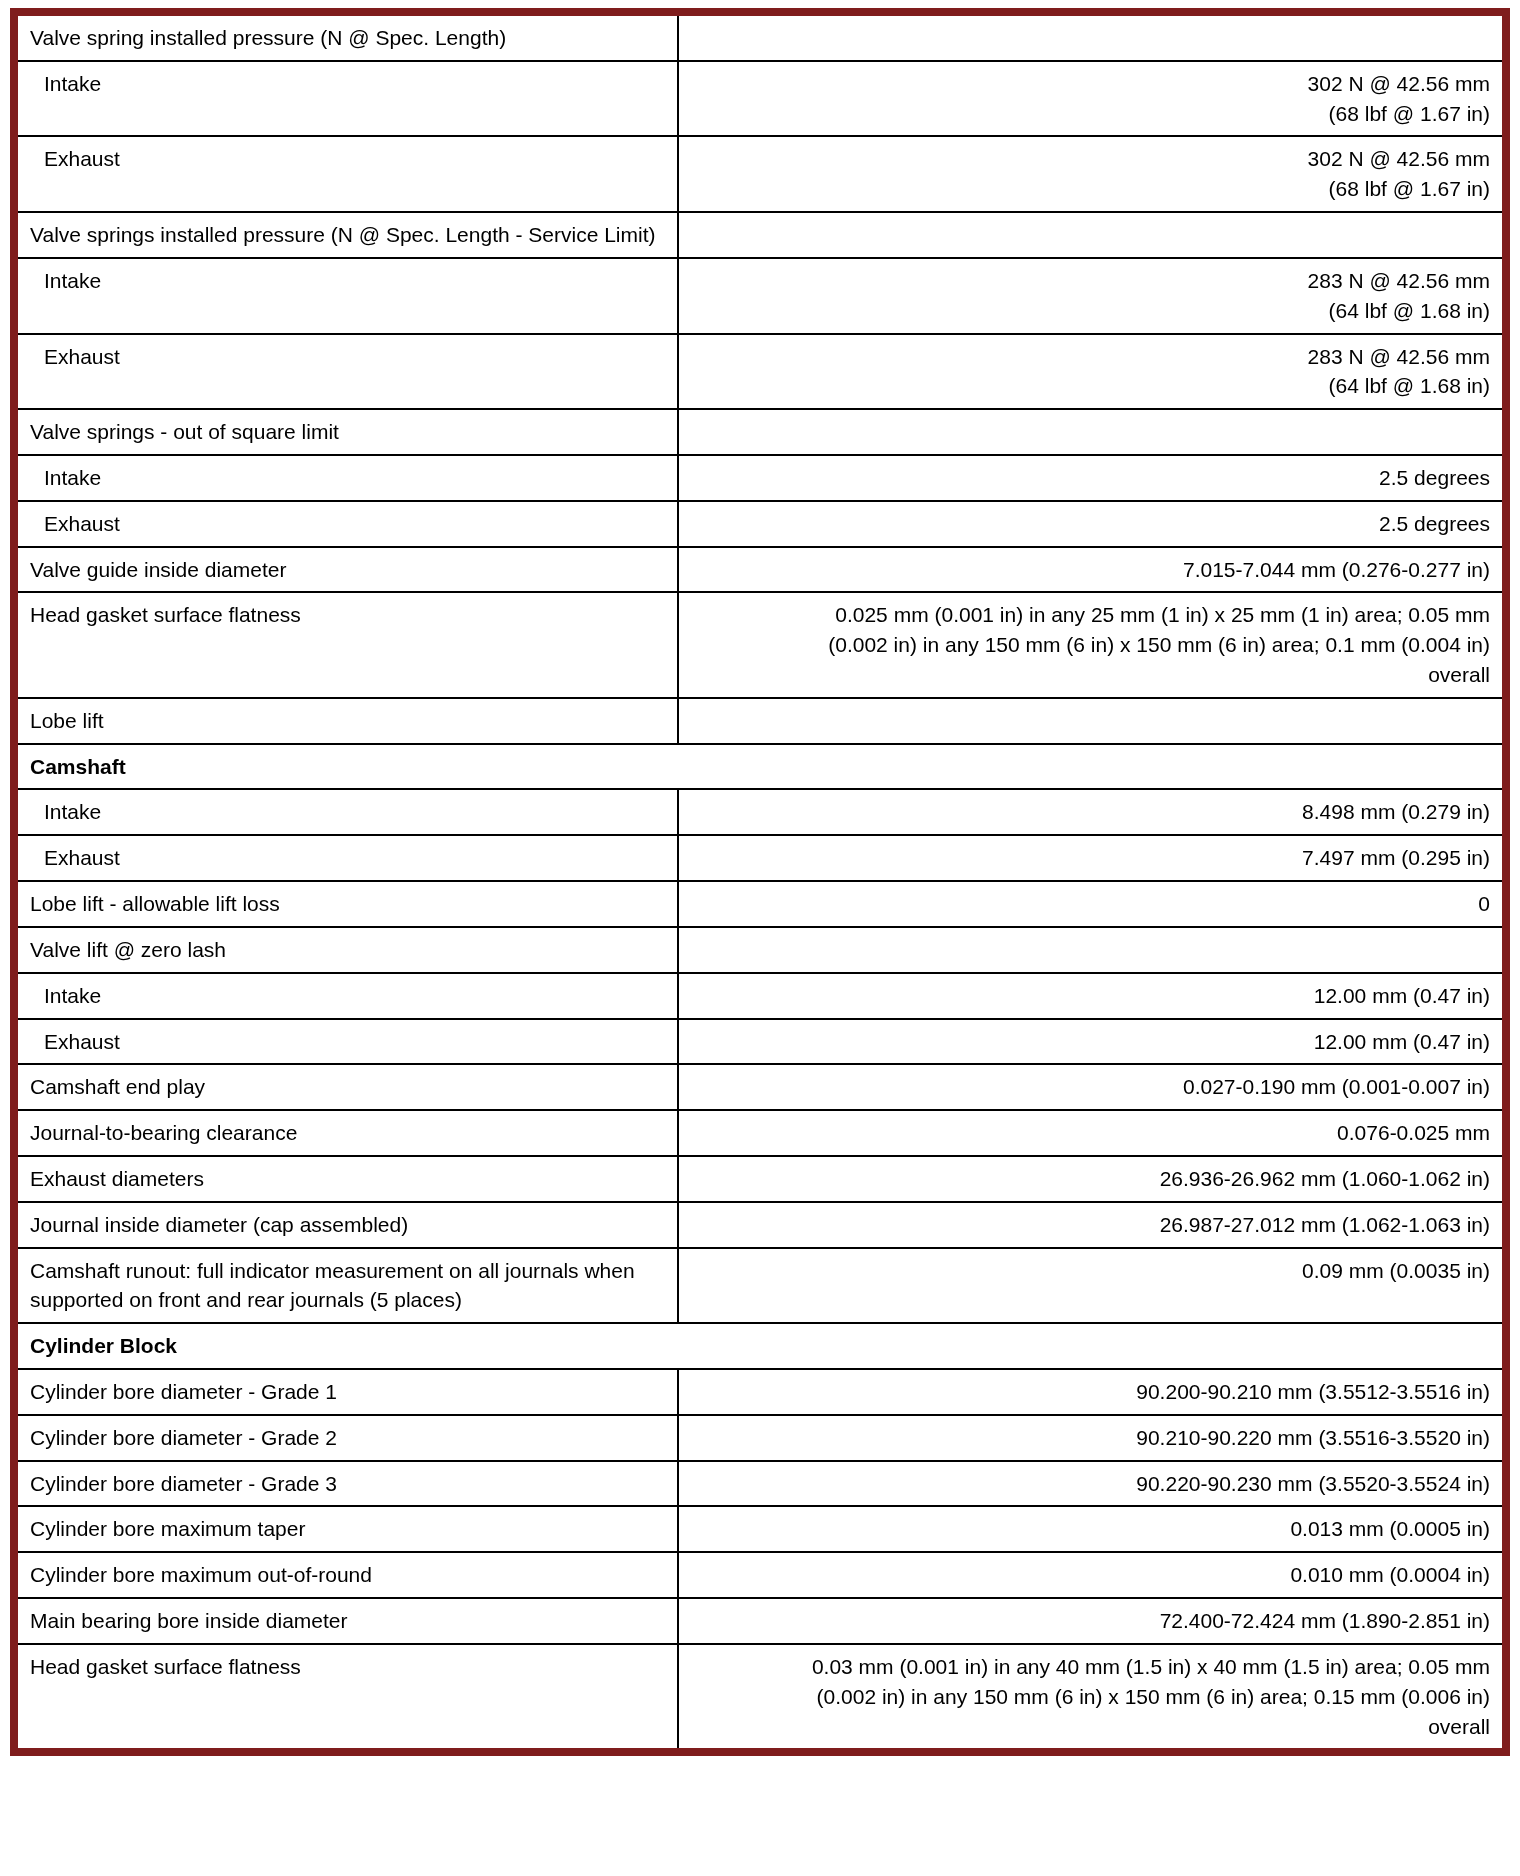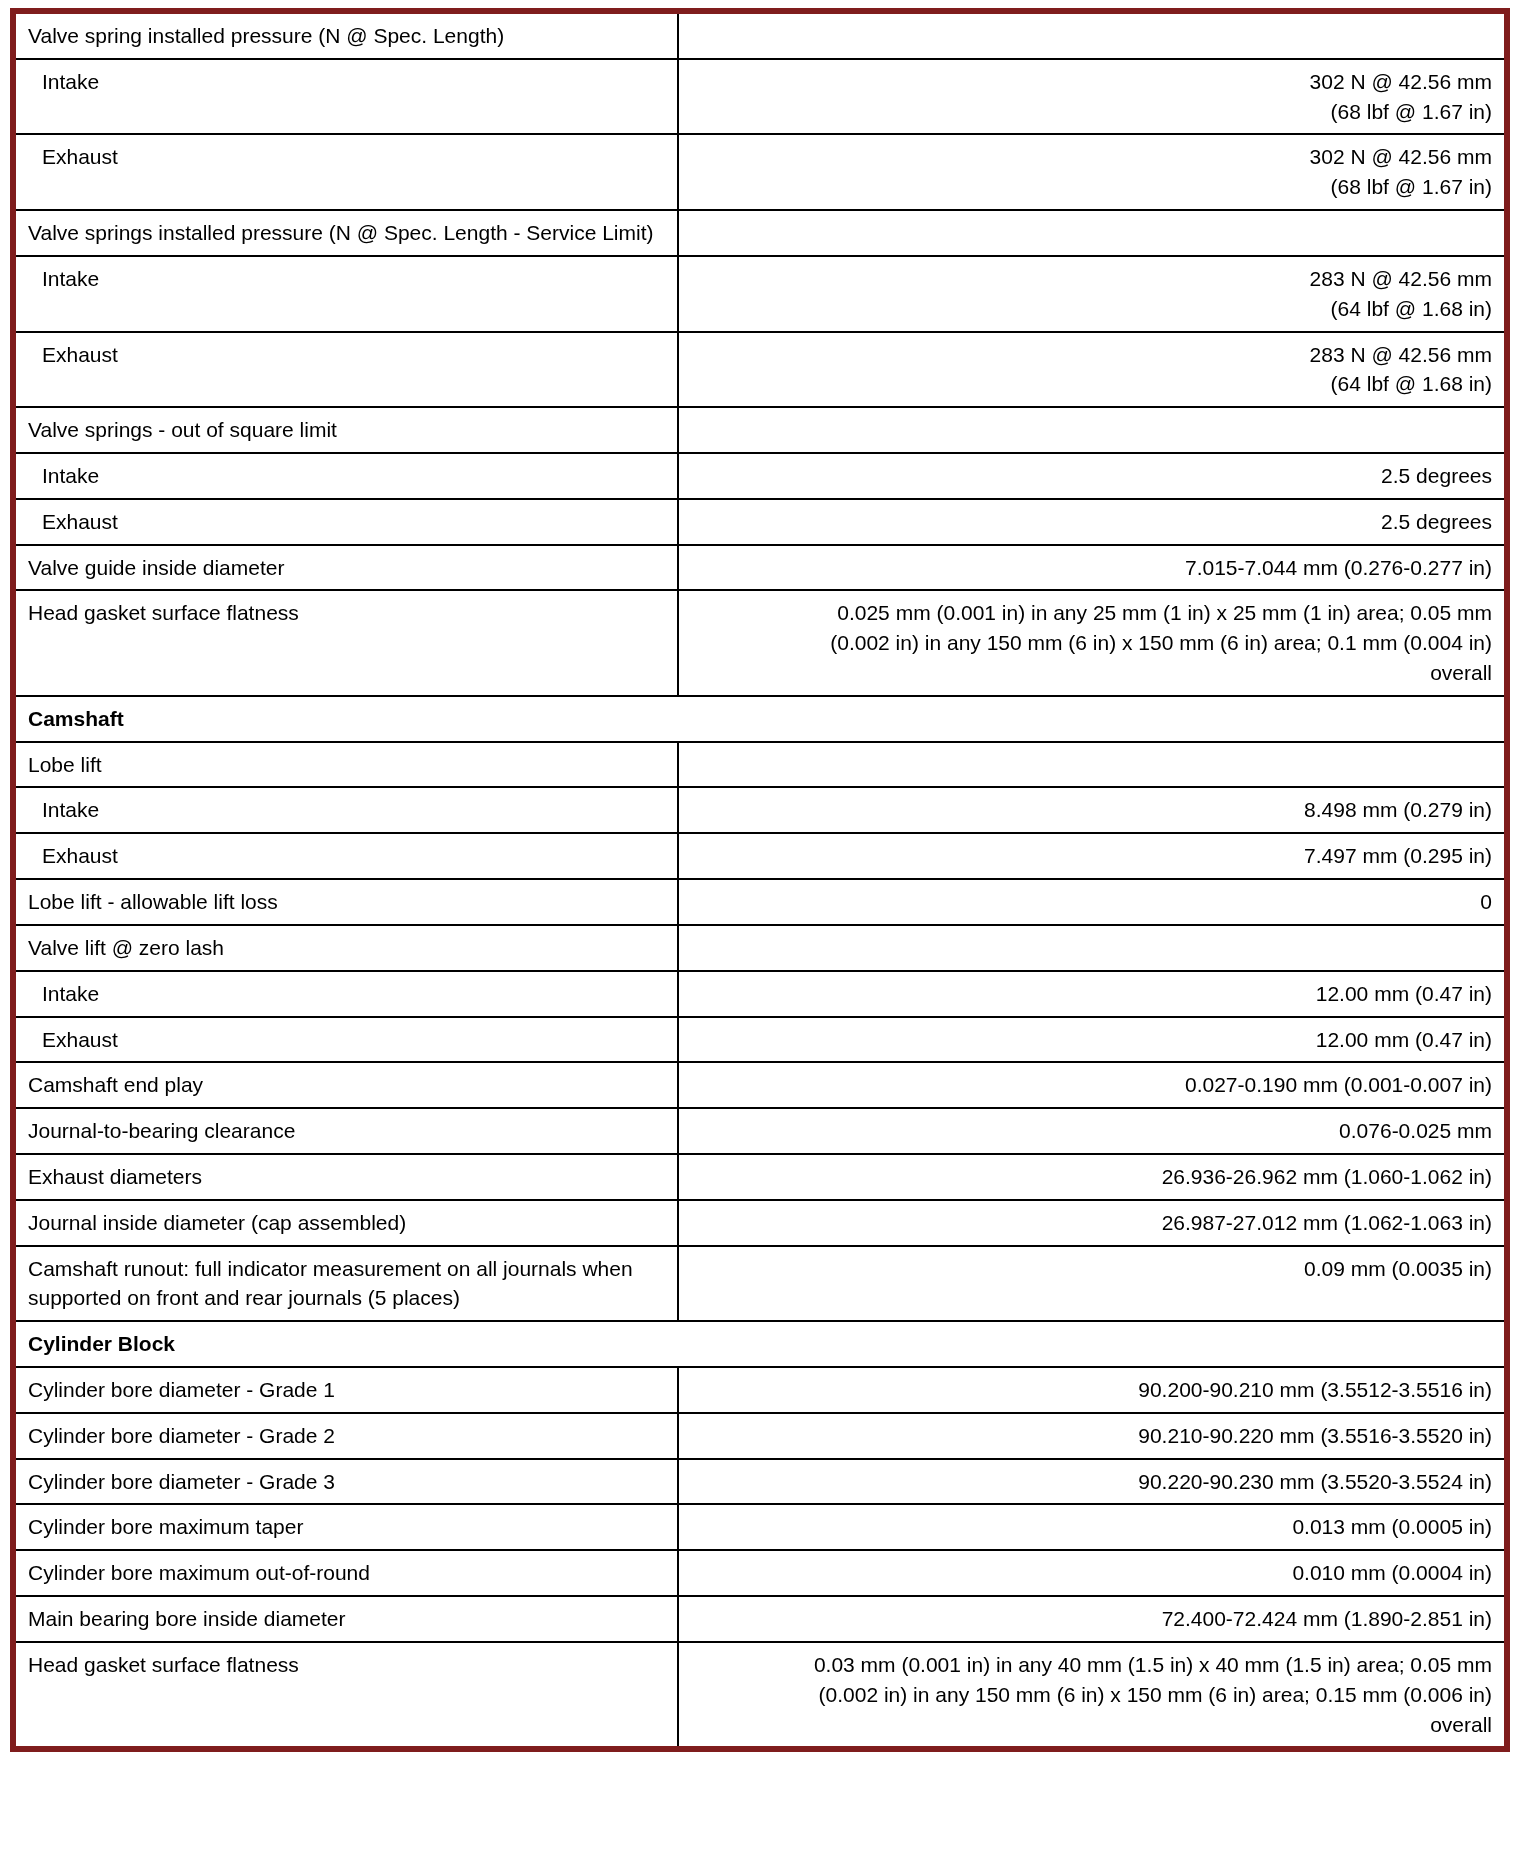--- a/index.html
+++ b/index.html
@@ -11,21 +11,21 @@
     color: #000000;
   }
   .page {
     width: 1520px;
     min-height: 1876px;
     padding: 8px 10px;
   }
   table.spec-table {
     width: 100%;
     border-collapse: collapse;
-    border: 6px solid #7f1d1d;
+    border: 8px solid #7f1d1d;
     table-layout: fixed;
   }
   col.label-col { width: 44.5%; }
   col.value-col { width: 55.5%; }
   td {
     border: 2px solid #000;
     vertical-align: top;
     font-size: 21px;
     line-height: 1.42;
     padding: 7px 12px;
@@ -99,25 +99,25 @@
           <td class="label-cell">Valve guide inside diameter</td>
           <td class="value-cell">7.015-7.044 mm (0.276-0.277 in)</td>
         </tr>
         <tr>
           <td class="label-cell">Head gasket surface flatness</td>
           <td class="value-cell">0.025 mm (0.001 in) in any 25 mm (1 in) x 25 mm (1 in) area; 0.05 mm
 (0.002 in) in any 150 mm (6 in) x 150 mm (6 in) area; 0.1 mm (0.004 in)
 overall</td>
         </tr>
         <tr>
-          <td colspan="2" class="section-cell">Camshaft</td>
+          <td class="label-cell">Lobe lift</td>
+          <td class="value-cell"></td>
         </tr>
         <tr>
-          <td class="label-cell">Lobe lift</td>
-          <td class="value-cell"></td>
+          <td colspan="2" class="section-cell">Camshaft</td>
         </tr>
         <tr>
           <td class="label-cell sub">Intake</td>
           <td class="value-cell">8.498 mm (0.279 in)</td>
         </tr>
         <tr>
           <td class="label-cell sub">Exhaust</td>
           <td class="value-cell">7.497 mm (0.295 in)</td>
         </tr>
         <tr>

